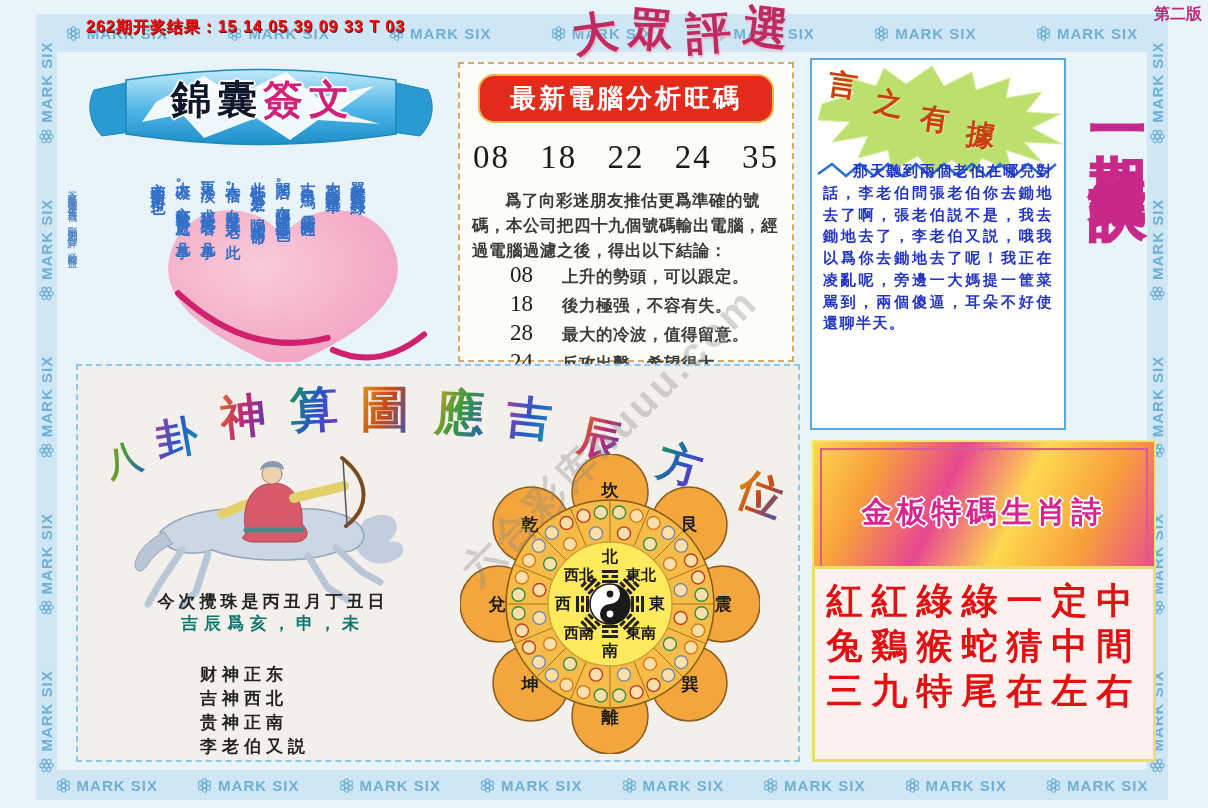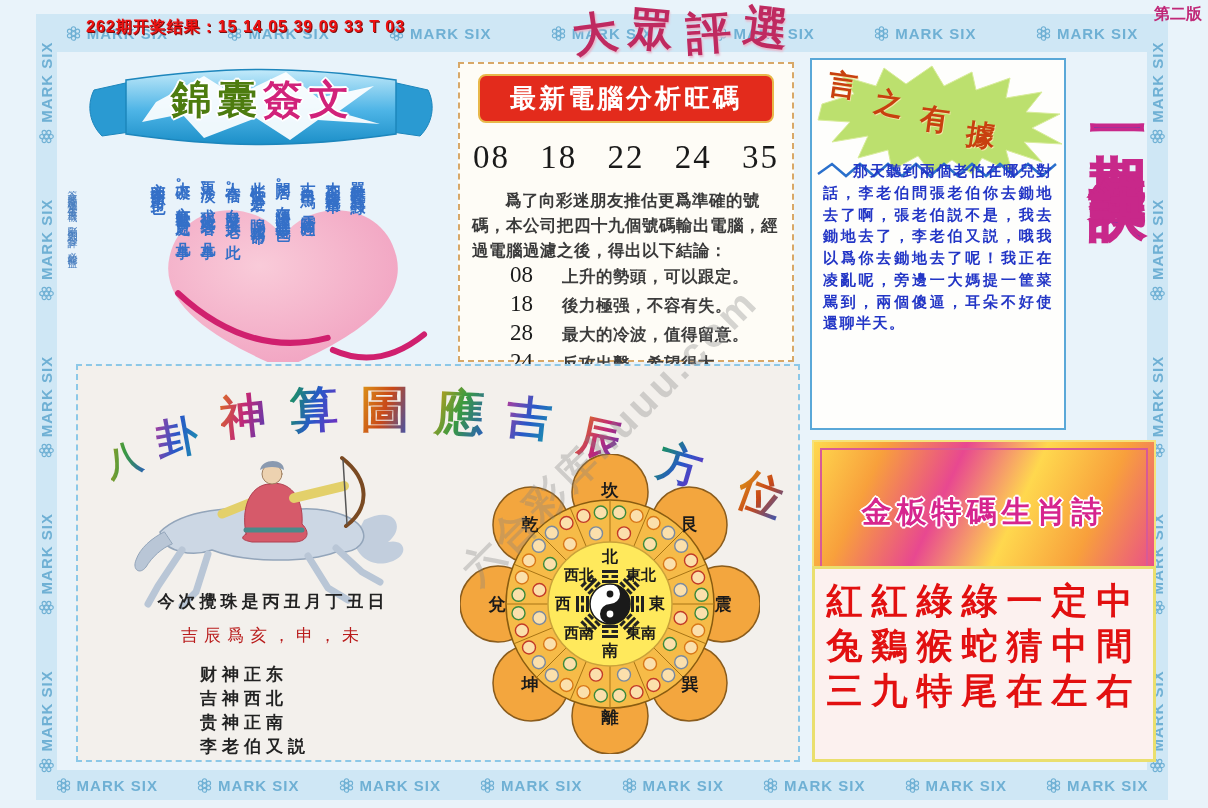--- a/index.html
+++ b/index.html
@@ -24,36 +24,36 @@
   .pt0{transform:rotate(-8deg) translateY(4px);}
   .pt1{transform:rotate(5deg);}
   .pt2{transform:rotate(-4deg) translateY(3px);}
   .pt3{transform:rotate(7deg) translateY(-2px);}
   .edition{position:absolute;right:6px;top:4px;z-index:7;font-size:16px;font-weight:bold;color:#c02878;}
   
   .sign-section{position:absolute;left:58px;top:54px;width:400px;height:310px;}
   .ribbon-svg{position:absolute;left:28px;top:4px;}
   .ribbon-text{position:absolute;left:60px;top:18px;width:290px;text-align:center;
         font-family:"DejaVu Serif",serif;font-weight:bold;font-size:40px;letter-spacing:6px;}
-  .ribbon-text .p1{color:#4d7c0f;}
+  .ribbon-text .p1{color:#0f172a;}
   .ribbon-text .p2{color:#d1227a;}
   .outline-white{text-shadow:-2px 0 0 #fff,2px 0 0 #fff,0 -2px 0 #fff,0 2px 0 #fff,
         -1px -1px 0 #fff,1px 1px 0 #fff,-1px 1px 0 #fff,1px -1px 0 #fff;}
   .heart-svg{position:absolute;left:45px;top:136px;}
   .sign-note{position:absolute;left:8px;top:128px;height:165px;writing-mode:vertical-rl;
         text-orientation:upright;font-size:10px;color:#4a7fc0;letter-spacing:2px;line-height:12px;}
   .sign-columns{position:absolute;left:62px;top:116px;height:210px;width:250px;
         writing-mode:vertical-rl;text-orientation:upright;font-family:"DejaVu Serif",serif;
         font-size:15px;line-height:25px;color:#3570c8;font-weight:bold;letter-spacing:3px;}
   .sign-columns div{margin:0;}
   
   .computer-panel{position:absolute;left:458px;top:62px;width:336px;height:300px;
         border:2px dashed #d8a868;background:#fefcf6;box-sizing:border-box;padding:8px 12px;}
   .cp-header{margin:2px auto 0;width:296px;background:#e32b1c;border:2px solid #e8b84a;
-        border-radius:8px;color:#fff;font-weight:bold;font-size:26px;text-align:center;
+        border-radius:16px;color:#fff;font-weight:bold;font-size:26px;text-align:center;
         letter-spacing:3px;padding:5px 0;box-sizing:border-box;}
   .cp-numbers{margin-top:16px;text-align:center;font-family:"Liberation Serif",serif;
         font-size:33px;color:#1a1a1a;word-spacing:20px;letter-spacing:2px;}
   .cp-intro{margin:12px 0 0;font-size:16.5px;font-weight:bold;color:#3a3a3a;line-height:1.5;
         text-indent:2em;letter-spacing:0.5px;}
   .cp-list{margin-left:38px;}
   .cp-row{display:grid;grid-template-columns:52px 1fr;align-items:baseline;height:29px;}
   .cp-row .n{font-family:"Liberation Serif",serif;font-size:23px;color:#1a1a1a;}
   .cp-row .t{font-size:16.5px;font-weight:bold;color:#3c3c3c;letter-spacing:0.5px;}
   
@@ -78,22 +78,22 @@
     .rainbow-title span{-webkit-background-clip:text;background-clip:text;color:transparent;}
     .g0{background-image:linear-gradient(110deg,#d8a018,#3a9a40,#2858c8);}
     .g1{background-image:linear-gradient(110deg,#c03a98,#2858c8,#18a0a8);}
     .g2{background-image:linear-gradient(110deg,#e07818,#c02878,#4040c0);}
     .g3{background-image:linear-gradient(110deg,#18a048,#2858c8,#8028c0);}
     .g4{background-image:linear-gradient(110deg,#e0a018,#c84818,#2858c8);}
   }
   .horse-svg{position:absolute;left:34px;top:80px;}
   .draw-line1{position:absolute;left:30px;top:224px;width:330px;text-align:center;
         font-family:"DejaVu Serif",serif;font-size:17px;font-weight:bold;color:#222;letter-spacing:4px;}
-  .draw-line2{position:absolute;left:30px;top:258px;width:330px;text-align:center;
-        font-family:"DejaVu Serif",serif;font-size:17px;font-weight:normal;color:#b91c1c;letter-spacing:6px;}
+  .draw-line2{position:absolute;left:30px;top:246px;width:330px;text-align:center;
+        font-family:"DejaVu Serif",serif;font-size:17px;font-weight:bold;color:#0f766e;letter-spacing:6px;}
   .gods{position:absolute;left:122px;top:296px;font-family:"DejaVu Serif",serif;font-size:17px;
         font-weight:bold;color:#222;line-height:24px;letter-spacing:5px;}
   .compass{position:absolute;left:382px;top:88px;width:300px;height:300px;}
   .compass .lbl{position:absolute;transform:translate(-50%,-50%);font-weight:bold;color:#1a1a1a;
         font-family:"DejaVu Serif",serif;}
   .lbl-petal{font-size:17px;}
   .lbl-card{font-size:16px;}
   .lbl-diag{font-size:15px;}
   
   .zodiac-header{position:absolute;left:812px;top:440px;width:344px;height:144px;box-sizing:border-box;

